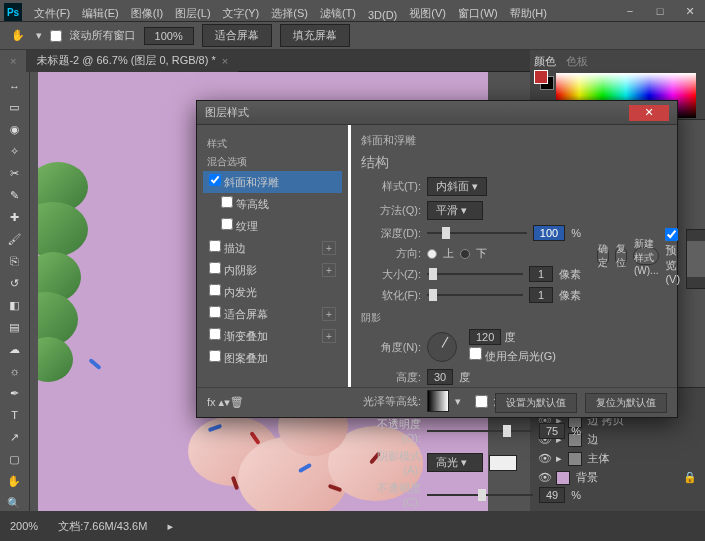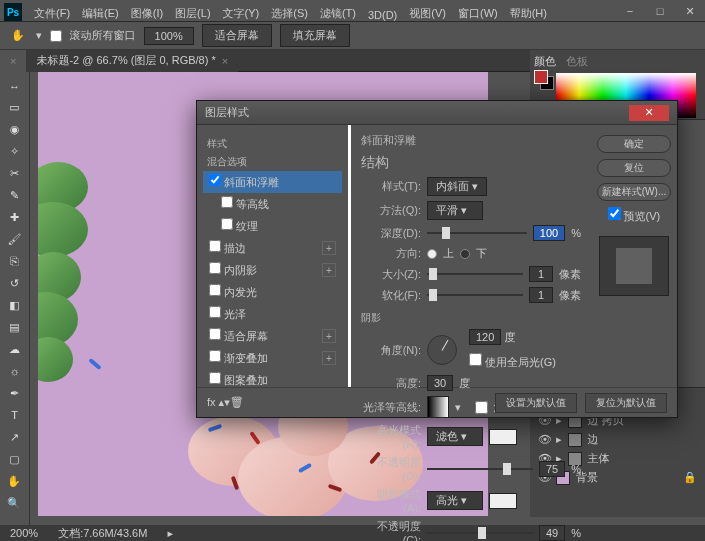--- a/index.html
+++ b/index.html
@@ -31,21 +31,21 @@
 .colorpanel .tabs2{display:flex;gap:10px;font-size:10px;margin-bottom:4px}
 .colorpanel .spectrum{width:165px;height:45px;background:linear-gradient(to right,#ff0000,#ffff00,#00ff00,#00ffff,#0000ff,#ff00ff,#ff0000);position:relative}
 .colorpanel .spectrum::after{content:"";position:absolute;inset:0;background:linear-gradient(to bottom,#fff,transparent 50%,#000)}
 .colorpanel .sw{position:absolute;left:4px;top:20px}
 .colorpanel .sw .a{width:14px;height:14px;background:#c03030;border:1px solid #fff;position:absolute}
 .colorpanel .sw .b{width:14px;height:14px;background:#000;border:1px solid #888;position:absolute;top:6px;left:6px}
 .layerspanel{position:absolute;right:0;bottom:24px;width:175px;height:130px;background:#454545;border-top:1px solid #2a2a2a;padding:4px;font-size:10px}
 .layerspanel .lrow{display:flex;align-items:center;gap:6px;padding:2px 4px}
 .layerspanel .eye{width:12px}
 .layerspanel .thumb{width:14px;height:14px;background:#888;border:1px solid #222}
-.statusbar{position:absolute;bottom:0;left:0;right:0;height:16px;background:#3a3a3a;display:flex;align-items:center;padding:0 10px;gap:20px;color:#aaa;font-size:10px}
+.statusbar{position:absolute;bottom:0;left:0;right:0;height:30px;background:#3a3a3a;display:flex;align-items:center;padding:0 10px;gap:20px;color:#aaa;font-size:10px}
 
 .dialog{position:absolute;left:196px;top:100px;width:482px;height:318px;background:#535353;border:1px solid #1a1a1a;box-shadow:0 6px 24px rgba(0,0,0,.6)}
 .dlg-title{height:24px;background:linear-gradient(#5a5a5a,#4a4a4a);display:flex;align-items:center;padding:0 8px;justify-content:space-between;border-bottom:1px solid #333}
 .dlg-close{width:40px;height:16px;background:#c94040;display:flex;align-items:center;justify-content:center;color:#fff}
 .dlg-body{display:flex;height:262px}
 .dlg-left{width:154px;border-right:3px solid #ffffff;padding:8px 6px;overflow:hidden}
 .dlg-left .hdr{color:#bbb;margin:4px 0 2px 4px;font-size:10px}
 .stylerow{display:flex;align-items:center;justify-content:space-between;padding:3px 6px;gap:6px}
 .stylerow.sel{background:#3a6ea5;color:#fff}
 .stylerow input{width:12px;height:12px}
@@ -58,21 +58,21 @@
 .frow .sel{background:#3a3a3a;border:1px solid #222;padding:1px 8px;min-width:56px}
 .frow .slider{flex:1;height:12px;position:relative}
 .frow .slider::before{content:"";position:absolute;left:0;right:0;top:5px;height:2px;background:#333}
 .frow .slider .h{position:absolute;top:0;width:8px;height:12px;background:#ddd;left:60%}
 .frow .radio{width:10px;height:10px;border-radius:50%;border:1px solid #888;background:#333;display:inline-block}
 .frow .radio.on{background:#eee}
 .dial{width:30px;height:30px;border-radius:50%;border:1px solid #333;background:#4a4a4a;position:relative}
 .dial::after{content:"";position:absolute;left:50%;top:50%;width:12px;height:1px;background:#ddd;transform-origin:left;transform:rotate(-60deg)}
 .gloss{width:22px;height:22px;background:linear-gradient(to right,#000,#fff);border:1px solid #222}
 .swatch2{width:28px;height:16px;background:#efefef;border:1px solid #222}
-.dlg-right{width:86px;padding:10px 6px;display:flex;flex-direction:column;gap:6px;align-items:center}
+.dlg-right{width:86px;padding:10px 6px;display:flex;flex-direction:row;gap:6px;align-items:center}
 .dlg-right .rbtn{width:74px;height:18px;background:#5a5a5a;border:1px solid #333;border-radius:9px;display:flex;align-items:center;justify-content:center;font-size:10px}
 .dlg-right .preview{width:70px;height:60px;background:#3a3a3a;border:1px solid #222;margin-top:6px;display:flex;align-items:center;justify-content:center}
 .dlg-right .preview .pv{width:36px;height:36px;background:#606060}
 .dlg-foot{height:30px;border-top:1px solid #404040;display:flex;align-items:center;justify-content:space-between;padding:0 10px}
 .dlg-foot .l{display:flex;color:#aaa}
 .dlg-foot .r{display:flex;gap:8px}
 .dlg-foot .fbtn{background:#4a4a4a;border:1px solid #333;padding:2px 10px;font-size:10px}
 </style>
 </head>
 <body>
@@ -240,23 +240,20 @@
           <div class="plus">+</div>
         </div>
       <div class="stylerow">
           <span><input type="checkbox" style=""> <span>内阴影</span></span>
           <div class="plus">+</div>
         </div>
       <div class="stylerow">
           <span><input type="checkbox" style=""> <span>内发光</span></span>
         </div>
       <div class="stylerow">
-          <span><input type="checkbox" style=""> <span>光泽</span></span>
-        </div>
-      <div class="stylerow">
           <span><input type="checkbox" style=""> <span>适合屏幕</span></span>
           <div class="plus">+</div>
         </div>
       <div class="stylerow">
           <span><input type="checkbox" style=""> <span>渐变叠加</span></span>
           <div class="plus">+</div>
         </div>
       <div class="stylerow">
           <span><input type="checkbox" style=""> <span>图案叠加</span></span>
         </div>
@@ -305,39 +302,34 @@
           <div class="val">1</div>
           <span>像素</span>
         </div>
 
       <div style="color:#bbb;font-size:10px;margin:8px 0 4px">阴影</div>
       <div class="frow">
           <span class="lbl">角度(N):</span>
           <div class="dial"></div>
           <div style="margin-left:6px">
             <div><span class="val">120</span> <span>度</span></div>
-            <div style="margin-top:8px"><input type="checkbox" style=""> <span>使用全局光(G)</span></div>
+            <div style="margin-top:2px"><input type="checkbox" style=""> <span>使用全局光(G)</span></div>
           </div>
         </div>
       <div class="frow">
           <span class="lbl">高度:</span>
           <div class="val">30</div>
           <span>度</span>
         </div>
       <div class="frow">
           <span class="lbl">光泽等高线:</span>
           <div class="gloss"></div>
           <span>▾</span>
           <input type="checkbox" style="margin-left: 8px;"> 
           <span>消除锯齿(L)</span>
-        </div>
-      <div class="frow">
-          <span class="lbl">高光模式(H):</span>
-          <div class="sel"><span>滤色</span> ▾</div>
-          <div class="swatch2"></div>
         </div>
       <div class="frow">
           <span class="lbl">不透明度(O):</span>
           <div class="slider">
             <div class="h" style="left:72%"></div>
           </div>
           <div class="val">75</div>
           <span>%</span>
         </div>
       <div class="frow">

